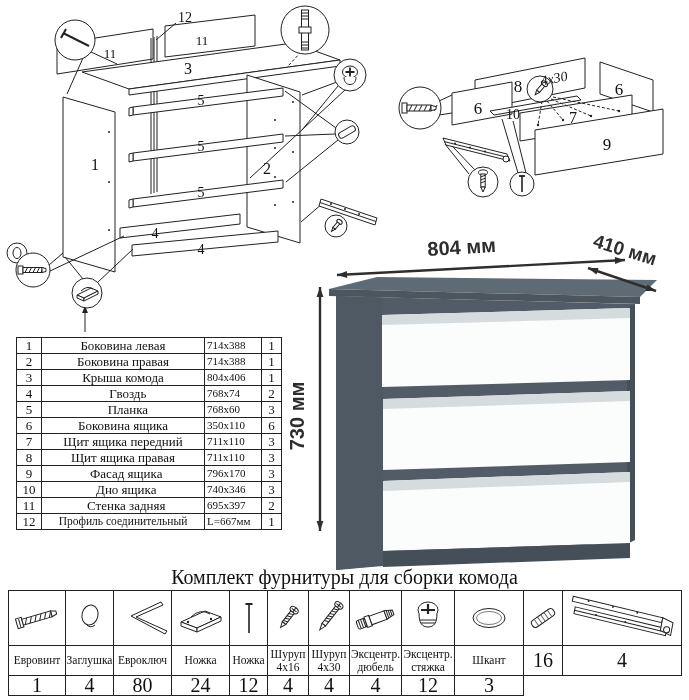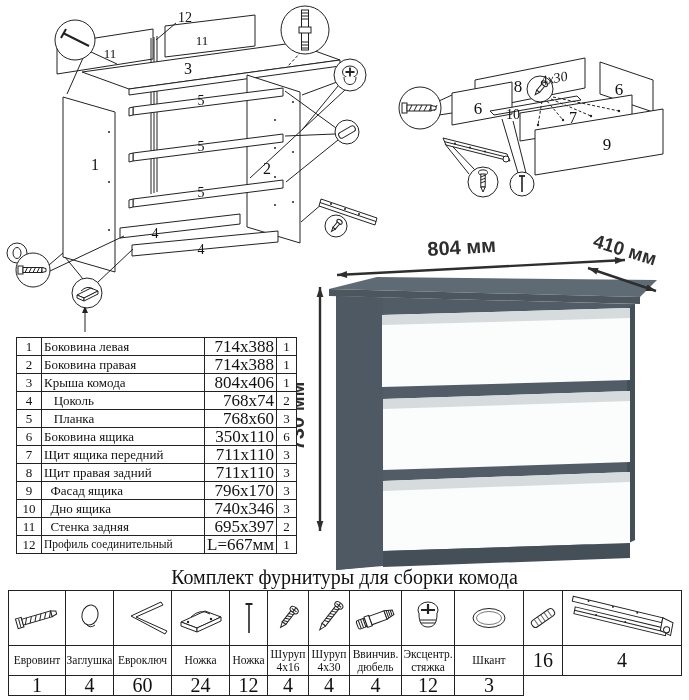--- a/index.html
+++ b/index.html
@@ -18,22 +18,22 @@
   .note{font-size:14px;font-style:italic;text-anchor:middle;}
   .dim{font-size:20px;font-weight:bold;text-anchor:middle;fill:#2e2e2e;
        font-family:"Liberation Sans","DejaVu Sans",sans-serif;}
   .dim2{font-size:19px;}
   .dimline{stroke:#2e2e2e;stroke-width:2.4;fill:none;}
   .dimhead{fill:#2e2e2e;stroke:none;}
 
   #parts{position:absolute;left:16px;top:337px;border-collapse:collapse;background:#fff;}
   #parts td{border:1px solid #222;font-size:13px;line-height:1;height:15px;padding:0 2px;}
   #parts td.num{width:20px;text-align:center;}
-  #parts td.name{width:158px;text-align:left;white-space:pre;overflow:hidden;}
-  #parts td.size{width:52px;text-align:right;font-size:17px;}
+  #parts td.name{width:158px;text-align:center;white-space:pre;overflow:hidden;}
+  #parts td.size{width:52px;text-align:left;font-size:11px;}
   #parts td.qty{width:15px;text-align:center;}
 
   #hw-title{position:absolute;left:0;top:566px;width:689px;text-align:center;font-size:20px;}
   #hw{position:absolute;left:8px;top:590px;width:673px;display:grid;
       grid-template-columns:57px 48px 58px 58px 38px 41px 41px 52px 53px 69px 39px auto;
       grid-template-rows:55px 30px 20px;
       border-left:1px solid #222;border-top:1px solid #222;background:#fff;}
   #hw>div{border-right:1px solid #222;border-bottom:1px solid #222;
           display:flex;align-items:center;justify-content:center;text-align:center;background:#fff;}
   #hw .hw-name{font-size:11.5px;line-height:1.08;padding:0 1px;}
@@ -278,21 +278,21 @@
           <td class="qty">1</td>
         </tr>
         <tr>
           <td class="num">3</td>
           <td class="name">Крыша комода</td>
           <td class="size">804x406</td>
           <td class="qty">1</td>
         </tr>
         <tr>
           <td class="num">4</td>
-          <td class="name">   Цоколь</td>
+          <td class="name">   Гвоздь</td>
           <td class="size">768x74</td>
           <td class="qty">2</td>
         </tr>
         <tr>
           <td class="num">5</td>
           <td class="name">   Планка</td>
           <td class="size">768x60</td>
           <td class="qty">3</td>
         </tr>
         <tr>
@@ -302,21 +302,21 @@
           <td class="qty">6</td>
         </tr>
         <tr>
           <td class="num">7</td>
           <td class="name">Щит ящика передний</td>
           <td class="size">711x110</td>
           <td class="qty">3</td>
         </tr>
         <tr>
           <td class="num">8</td>
-          <td class="name">Щит правая задний</td>
+          <td class="name">Щит ящика правая</td>
           <td class="size">711x110</td>
           <td class="qty">3</td>
         </tr>
         <tr>
           <td class="num">9</td>
           <td class="name">  Фасад ящика</td>
           <td class="size">796x170</td>
           <td class="qty">3</td>
         </tr>
         <tr>
@@ -454,28 +454,28 @@
           </g>
         </svg>
       </div>
       <div class="hw-name">Евровинт</div>
       <div class="hw-name">Заглушка</div>
       <div class="hw-name">Евроключ</div>
       <div class="hw-name">Ножка</div>
       <div class="hw-name">Ножка</div>
       <div class="hw-name">Шуруп 4x16</div>
       <div class="hw-name">Шуруп 4x30</div>
-      <div class="hw-name">Ввинчив. дюбель</div>
+      <div class="hw-name">Эксцентр. дюбель</div>
       <div class="hw-name">Эксцентр. стяжка</div>
       <div class="hw-name">Шкант</div>
       <div class="hw-qty">16</div>
       <div class="hw-qty">4</div>
       <div class="hw-qty">1</div>
       <div class="hw-qty">4</div>
-      <div class="hw-qty">60</div>
+      <div class="hw-qty">80</div>
       <div class="hw-qty">24</div>
       <div class="hw-qty">12</div>
       <div class="hw-qty">4</div>
       <div class="hw-qty">4</div>
       <div class="hw-qty">4</div>
       <div class="hw-qty">12</div>
       <div class="hw-qty">3</div>
     </div>
 
 </div>

